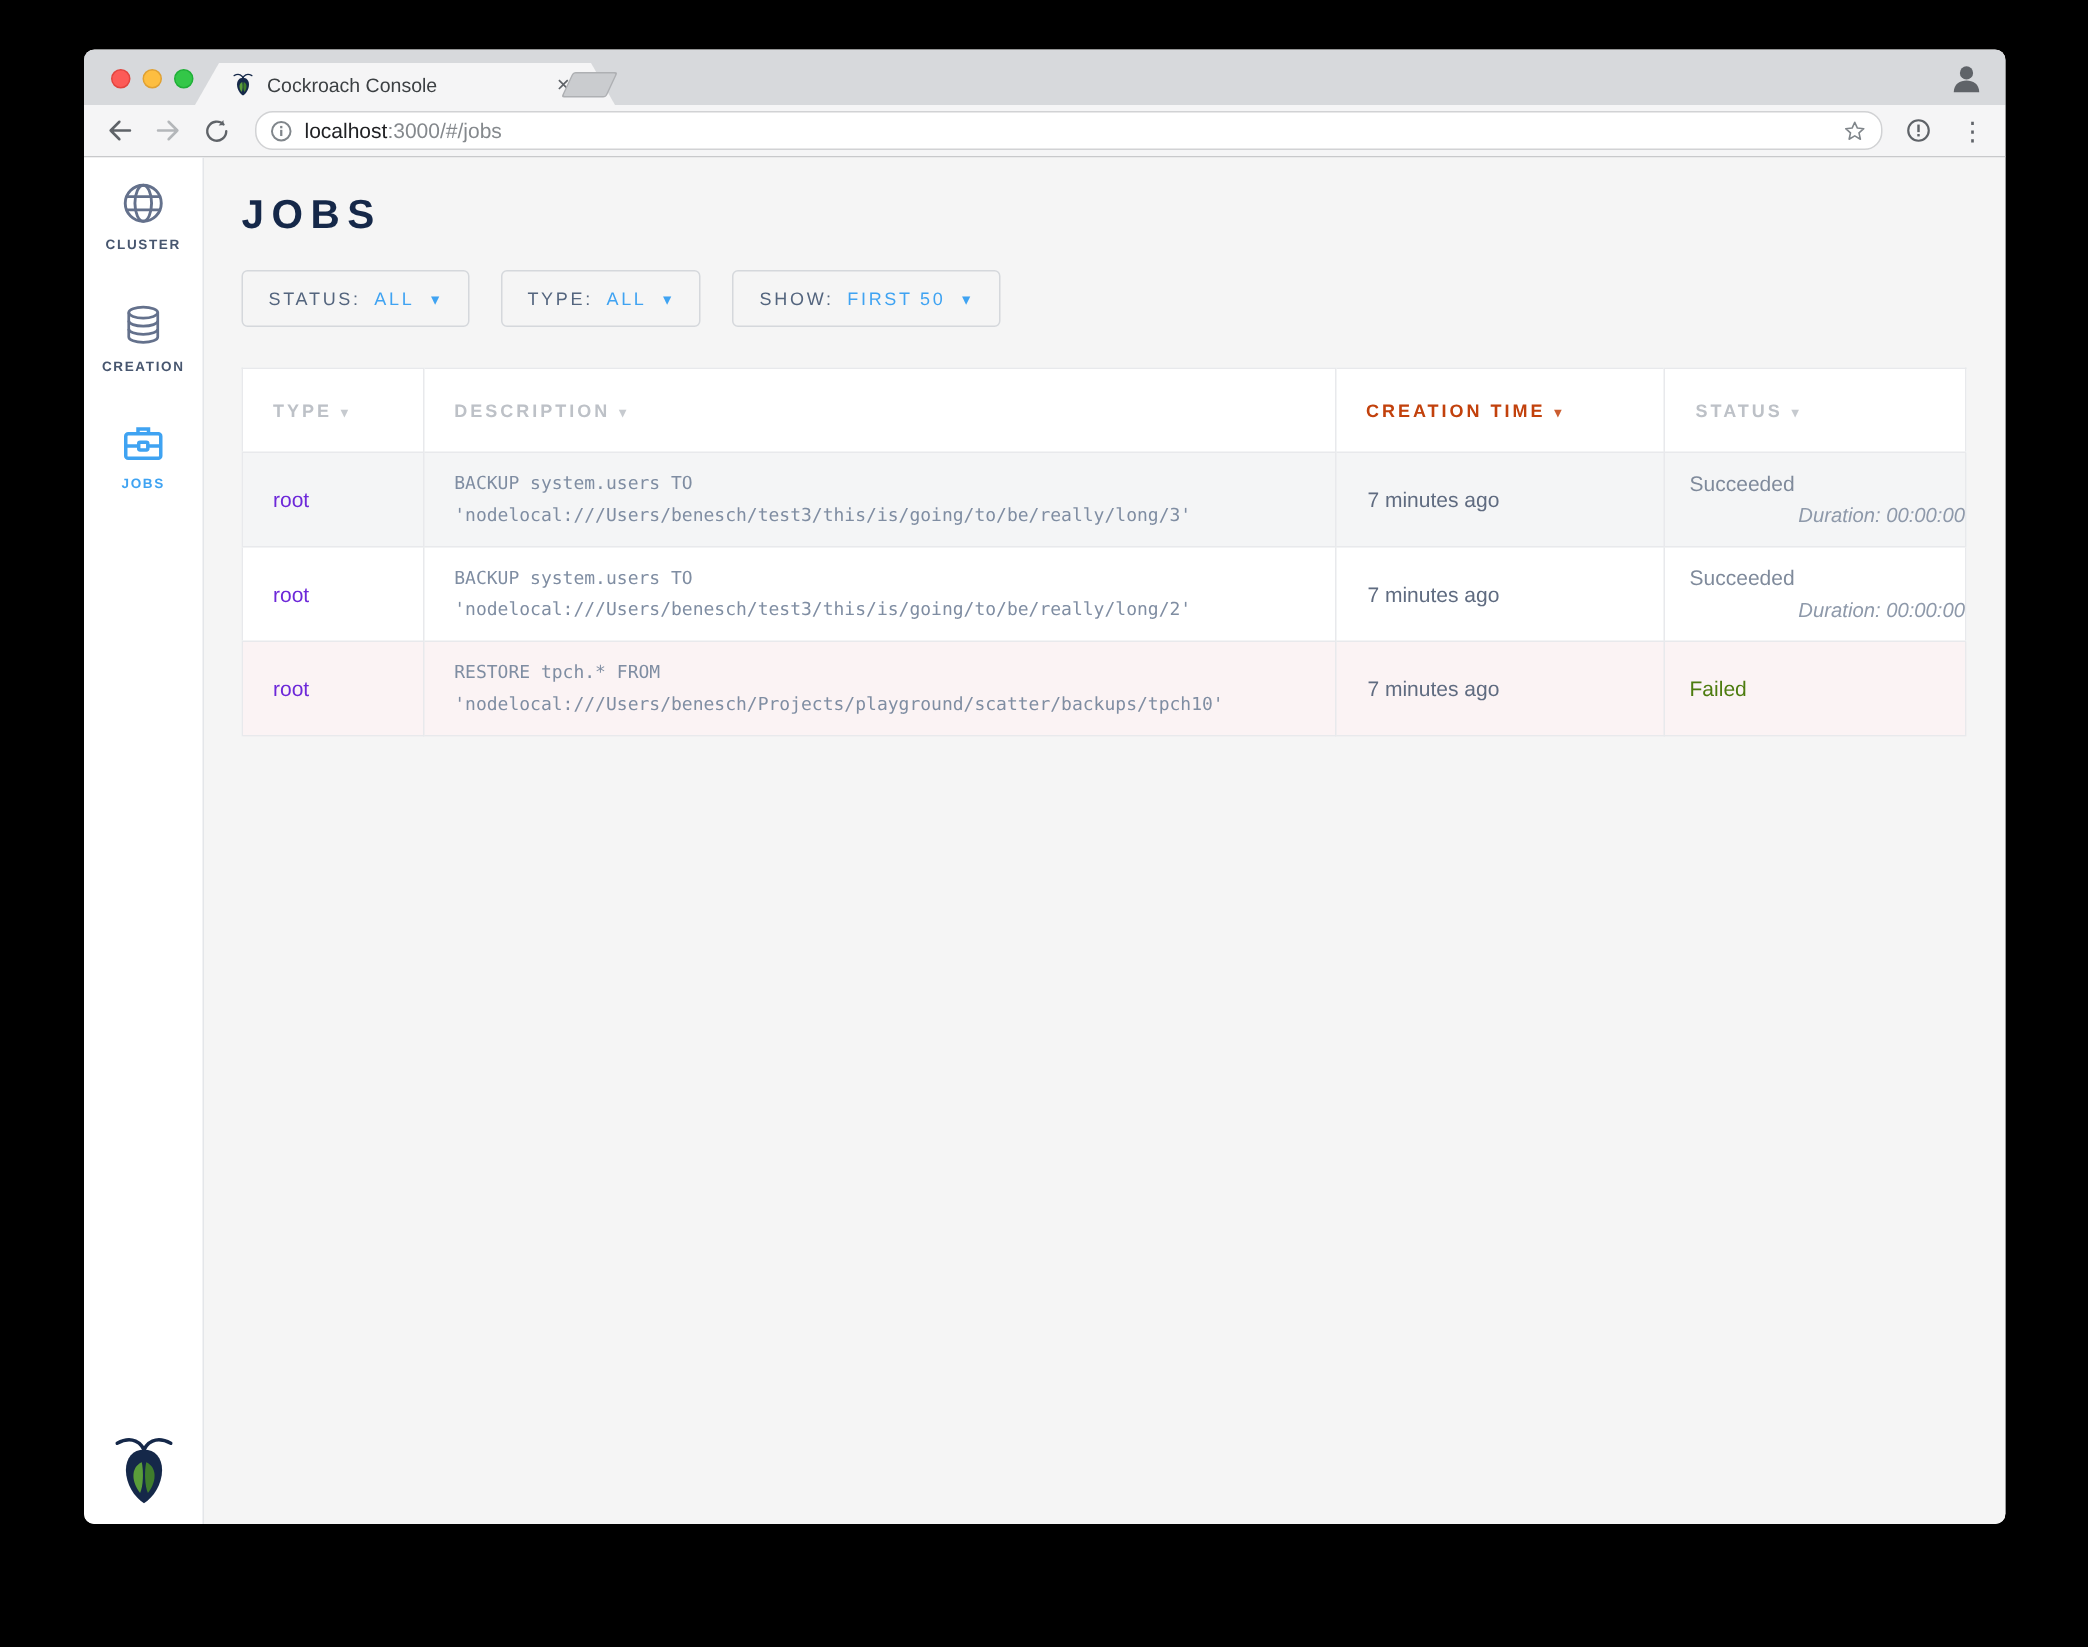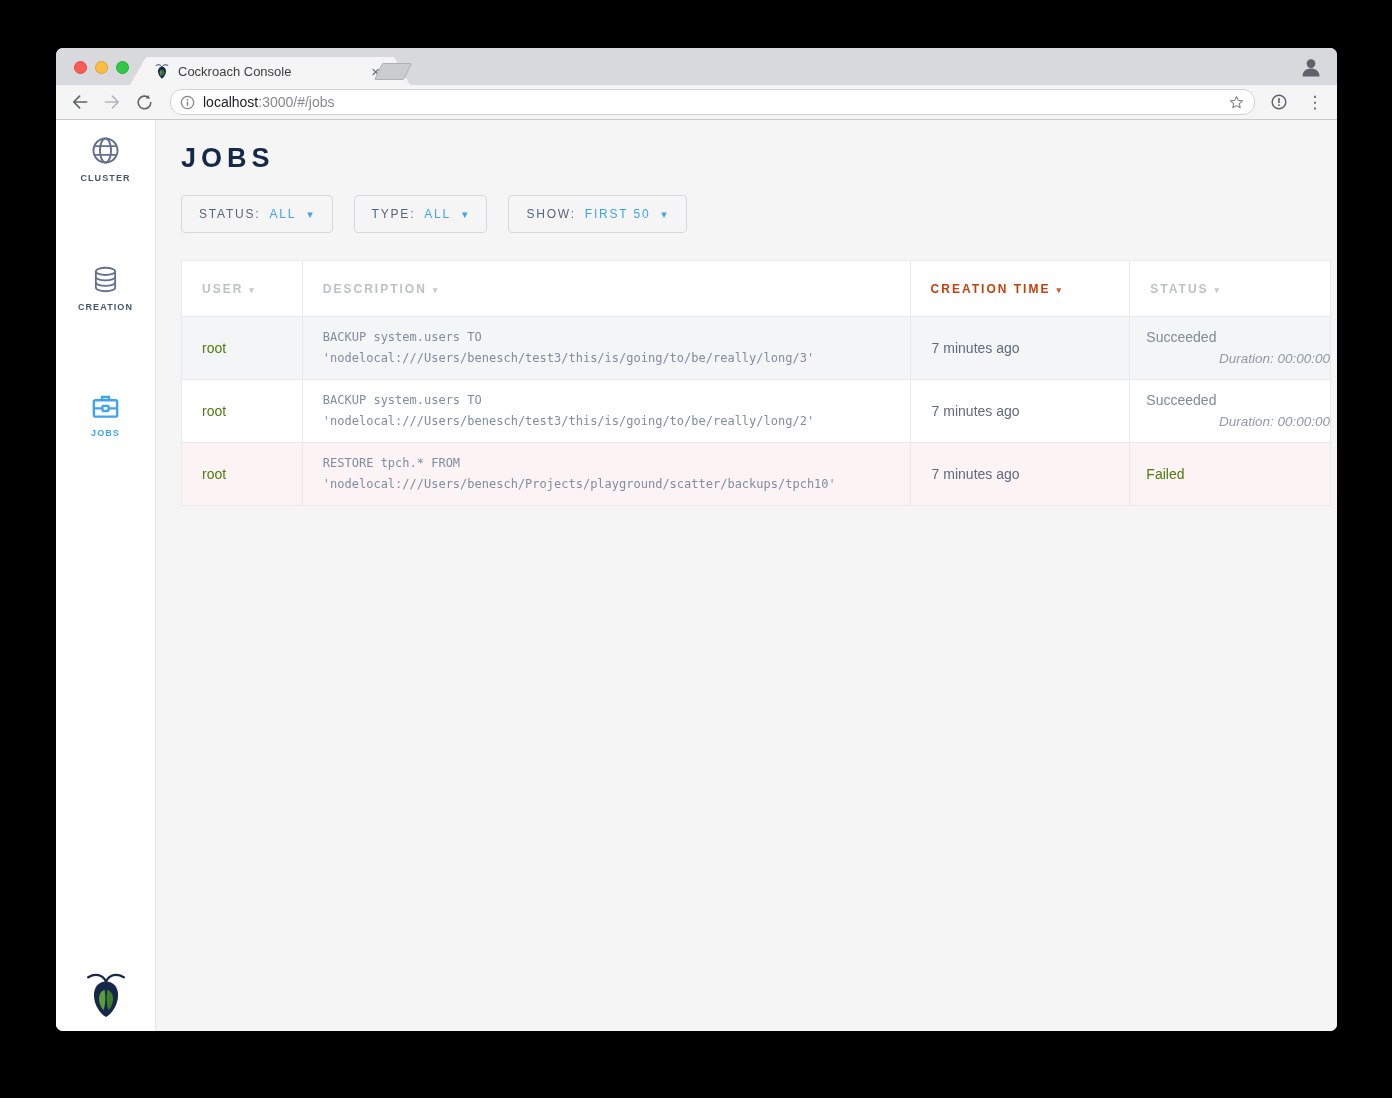--- a/index.html
+++ b/index.html
@@ -1,19 +1,19 @@
 <!DOCTYPE html>
 <html><head>
 <meta charset="utf-8">
 <style>
   * { margin:0; padding:0; box-sizing:border-box; }
   html,body { width:1392px; height:1098px; background:#000; overflow:hidden;
               font-family:"Liberation Sans", sans-serif; }
 
-  .window { position:absolute; left:56px; top:48px; width:1281px; height:983px;
+  .window { position:absolute; left:56px; top:33px; width:1281px; height:983px;
             border-radius:7px; overflow:hidden; display:flex; flex-direction:column;
             background:#f5f5f5; }
 
   
   .tabstrip { height:37px; background:#d7d9dc; position:relative; flex:none; }
   .traffic { position:absolute; left:18px; top:13px; display:flex; gap:8px; }
   .traffic span { width:13px; height:13px; border-radius:50%; display:block; }
   .tl-red { background:#fc5b57; border:1px solid #e2453f; }
   .tl-yellow { background:#fdbe41; border:1px solid #e0a132; }
   .tl-green { background:#33c748; border:1px solid #1faf37; }
@@ -38,23 +38,23 @@
             margin:0 10px 0 8px; display:flex; align-items:center; padding:0 9px; }
   .urlbar .site-info { width:15px; height:15px; margin-right:8px; flex:none; }
   .url-host { font-size:14px; color:#202124; }
   .url-rest { font-size:14px; color:#85898d; }
   .urlbar-spacer { flex:1; }
   .chrome-right { display:flex; align-items:center; gap:6px; }
   .menu-dots { font-size:17px; color:#5f6368; width:24px; text-align:center; cursor:pointer; }
 
   
   .app { flex:1; display:flex; min-height:0; }
-  .sidebar { width:100px; background:#fff; border-right:1px solid #e4e6e9; flex:none;
+  .sidebar { width:80px; background:#fff; border-right:1px solid #e4e6e9; flex:none;
              display:flex; flex-direction:column; align-items:center; padding-top:15px;
-             position:relative;gap:48px; }
+             position:relative; }
   .nav-item { display:flex; flex-direction:column; align-items:center; gap:7px;
               margin-bottom:33px; cursor:pointer; width:100%; }
   .nav-item .nav-label { font-size:9px; font-weight:700; letter-spacing:1.1px; color:#47566f; }
   .nav-item.active .nav-label { color:#3fa3f2; }
   .sidebar-logo { position:absolute; bottom:10px; left:50%; transform:translateX(-50%); }
 
   .main { flex:1; background:#f5f5f5; padding:23px 0 0 25px; overflow:auto; }
   .page-title { font-size:27px; font-weight:700; letter-spacing:5px; color:#152849;
                 margin-bottom:21px; }
 
@@ -76,21 +76,21 @@
   table.jobs th.sorted { color:#c2410c; }
   .sort-caret { font-size:9px; margin-left:6px; opacity:.85; }
 
   table.jobs td { height:62px; border-right:1px solid #e8e9ec; border-bottom:1px solid #e8e9ec;
                   vertical-align:middle; }
   table.jobs td:last-child { border-right:none; }
   tr.row-gray td { background:#f4f5f6; }
   tr.row-white td { background:#ffffff; }
   tr.row-failed td { background:#fbf3f4; }
 
-  td.c-user { padding-left:20px; font-size:14px; color:#4d7c0f; }
+  td.c-user { padding-left:20px; font-size:14px; color:#6d28d9; }
   td.c-desc { padding:10px 16px 10px 20px;
               font-family:"DejaVu Sans Mono","Liberation Mono",monospace;
               font-size:12px; line-height:21px; color:#7f8da2; }
   td.c-time { padding-left:21px; font-size:14px; color:#5f6b80; }
   td.c-status { padding-left:16px; font-size:14px; }
   .status-label { color:#7f8a9b; display:block; line-height:21px; }
   .status-duration { color:#8e99aa; font-style:italic; font-size:13.5px; line-height:21px; display:block;text-align:right; }
   .status-duration:empty { display:none; }
   tr.row-failed .status-label { color:#4d7c0f; }
 
@@ -253,21 +253,21 @@
       <table class="jobs">
         <colgroup>
             <col style="width:121px">
             <col style="width:608px">
             <col style="width:220px">
             <col style="width:201px">
           </colgroup>
         <thead>
           <tr>
             <th>
-              <span>USER</span><span class="sort-caret">▾</span>
+              <span>TYPE</span><span class="sort-caret">▾</span>
             </th>
             <th>
               <span>DESCRIPTION</span><span class="sort-caret">▾</span>
             </th>
             <th class="sorted">
               <span>CREATION TIME</span><span class="sort-caret">▾</span>
             </th>
             <th>
               <span>STATUS</span><span class="sort-caret">▾</span>
             </th>

